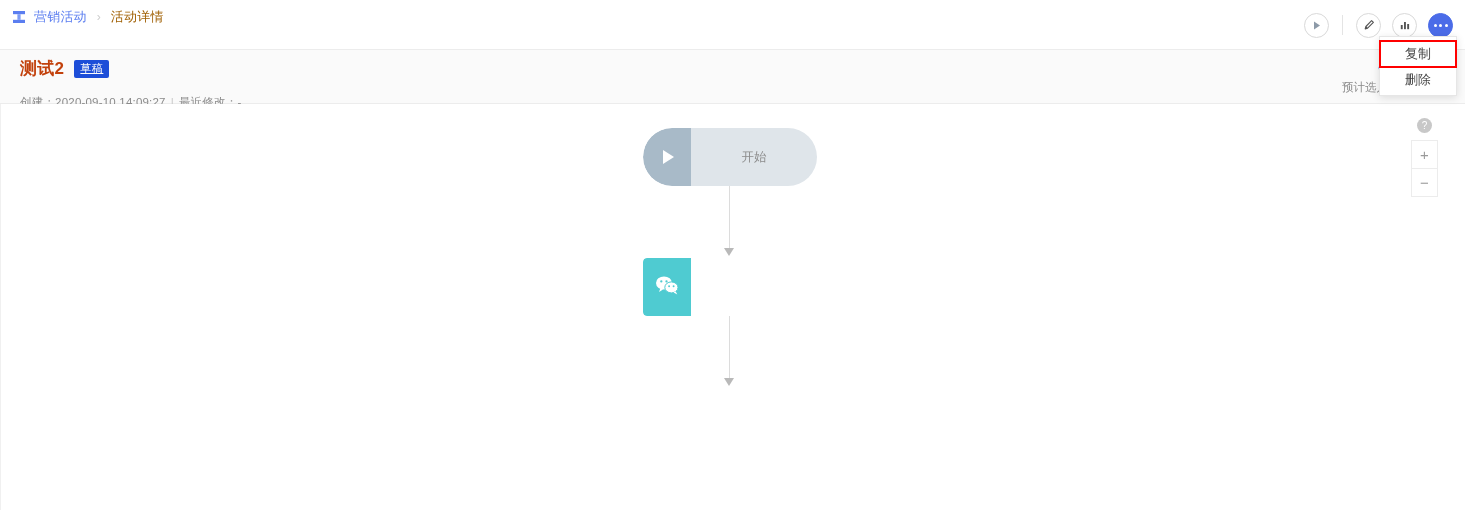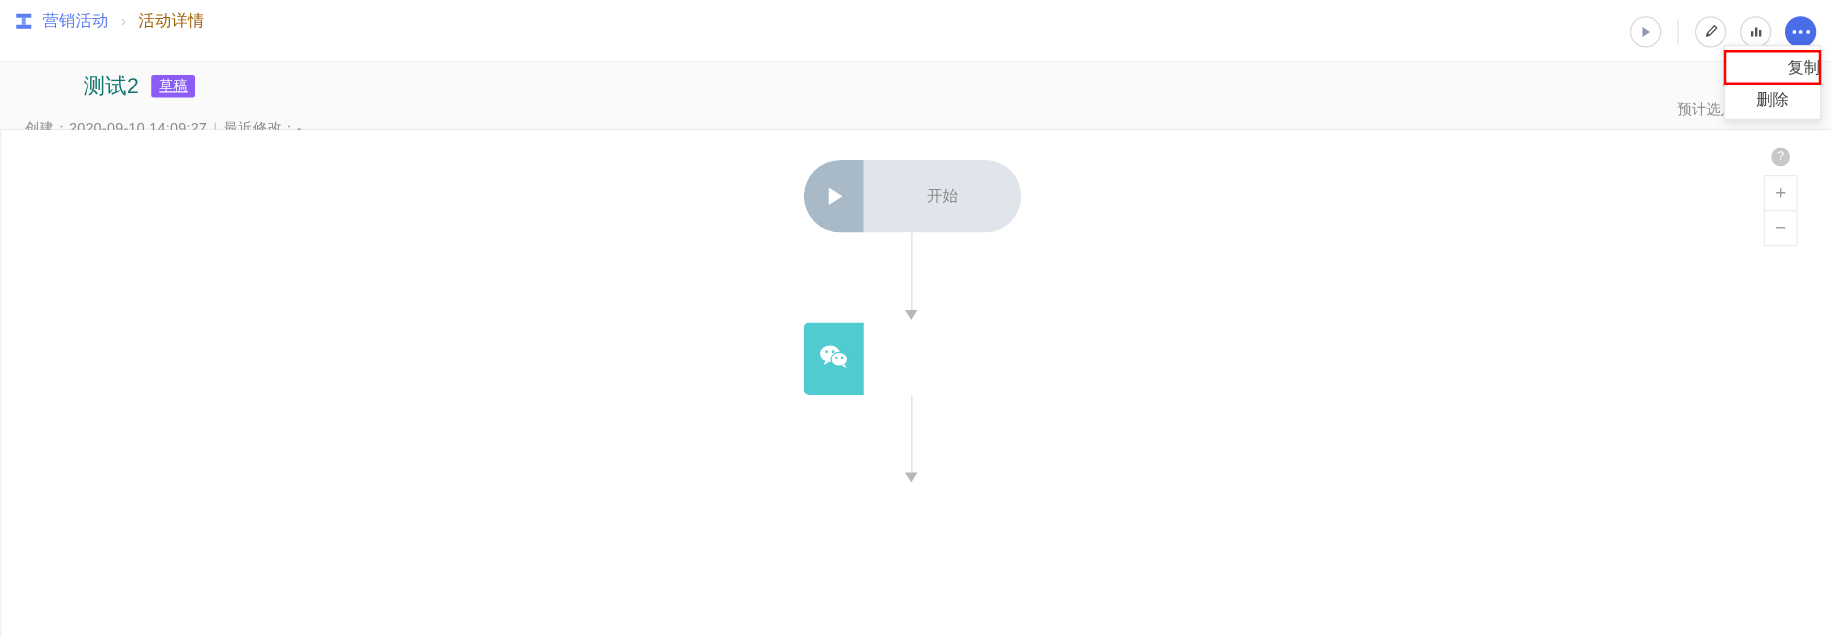--- a/index.html
+++ b/index.html
@@ -118,21 +118,20 @@
     line-height: 26px;
     text-align: center;
     font-size: 13px;
     color: #444;
     cursor: pointer;
   }
   .dd-item.highlight {
     outline: 2px solid #ff0000;
     outline-offset: -1px;
     box-sizing: border-box;
-    text-align: right;
   }
 
   
   .infoband {
     position: absolute;
     left: 0; top: 50px;
     width: 1465px;
     height: 54px;
     background: #fafafa;
     border-bottom: 1px solid #ececec;
@@ -143,27 +142,26 @@
     left: 20px;
     top: 7px;
   }
   .title-row {
     display: flex;
     align-items: center;
     gap: 10px;
   }
   .camp-title {
     font-size: 17px;
-    color: #0f766e;
-    font-weight: normal;
+    color: #c2410c;
+    font-weight: bold;
     letter-spacing: .3px;
-    margin-left: 47px;
   }
   .badge {
-    background: #8b5cf6;
+    background: #1d4ed8;
     color: #fbfbfb;
     font-size: 11px;
     padding: 1px 6px 2px 6px;
     border-radius: 2px;
     letter-spacing: .5px;
     text-decoration: underline;
   }
   .meta-row {
     margin-top: 15px;
     font-size: 11.5px;

